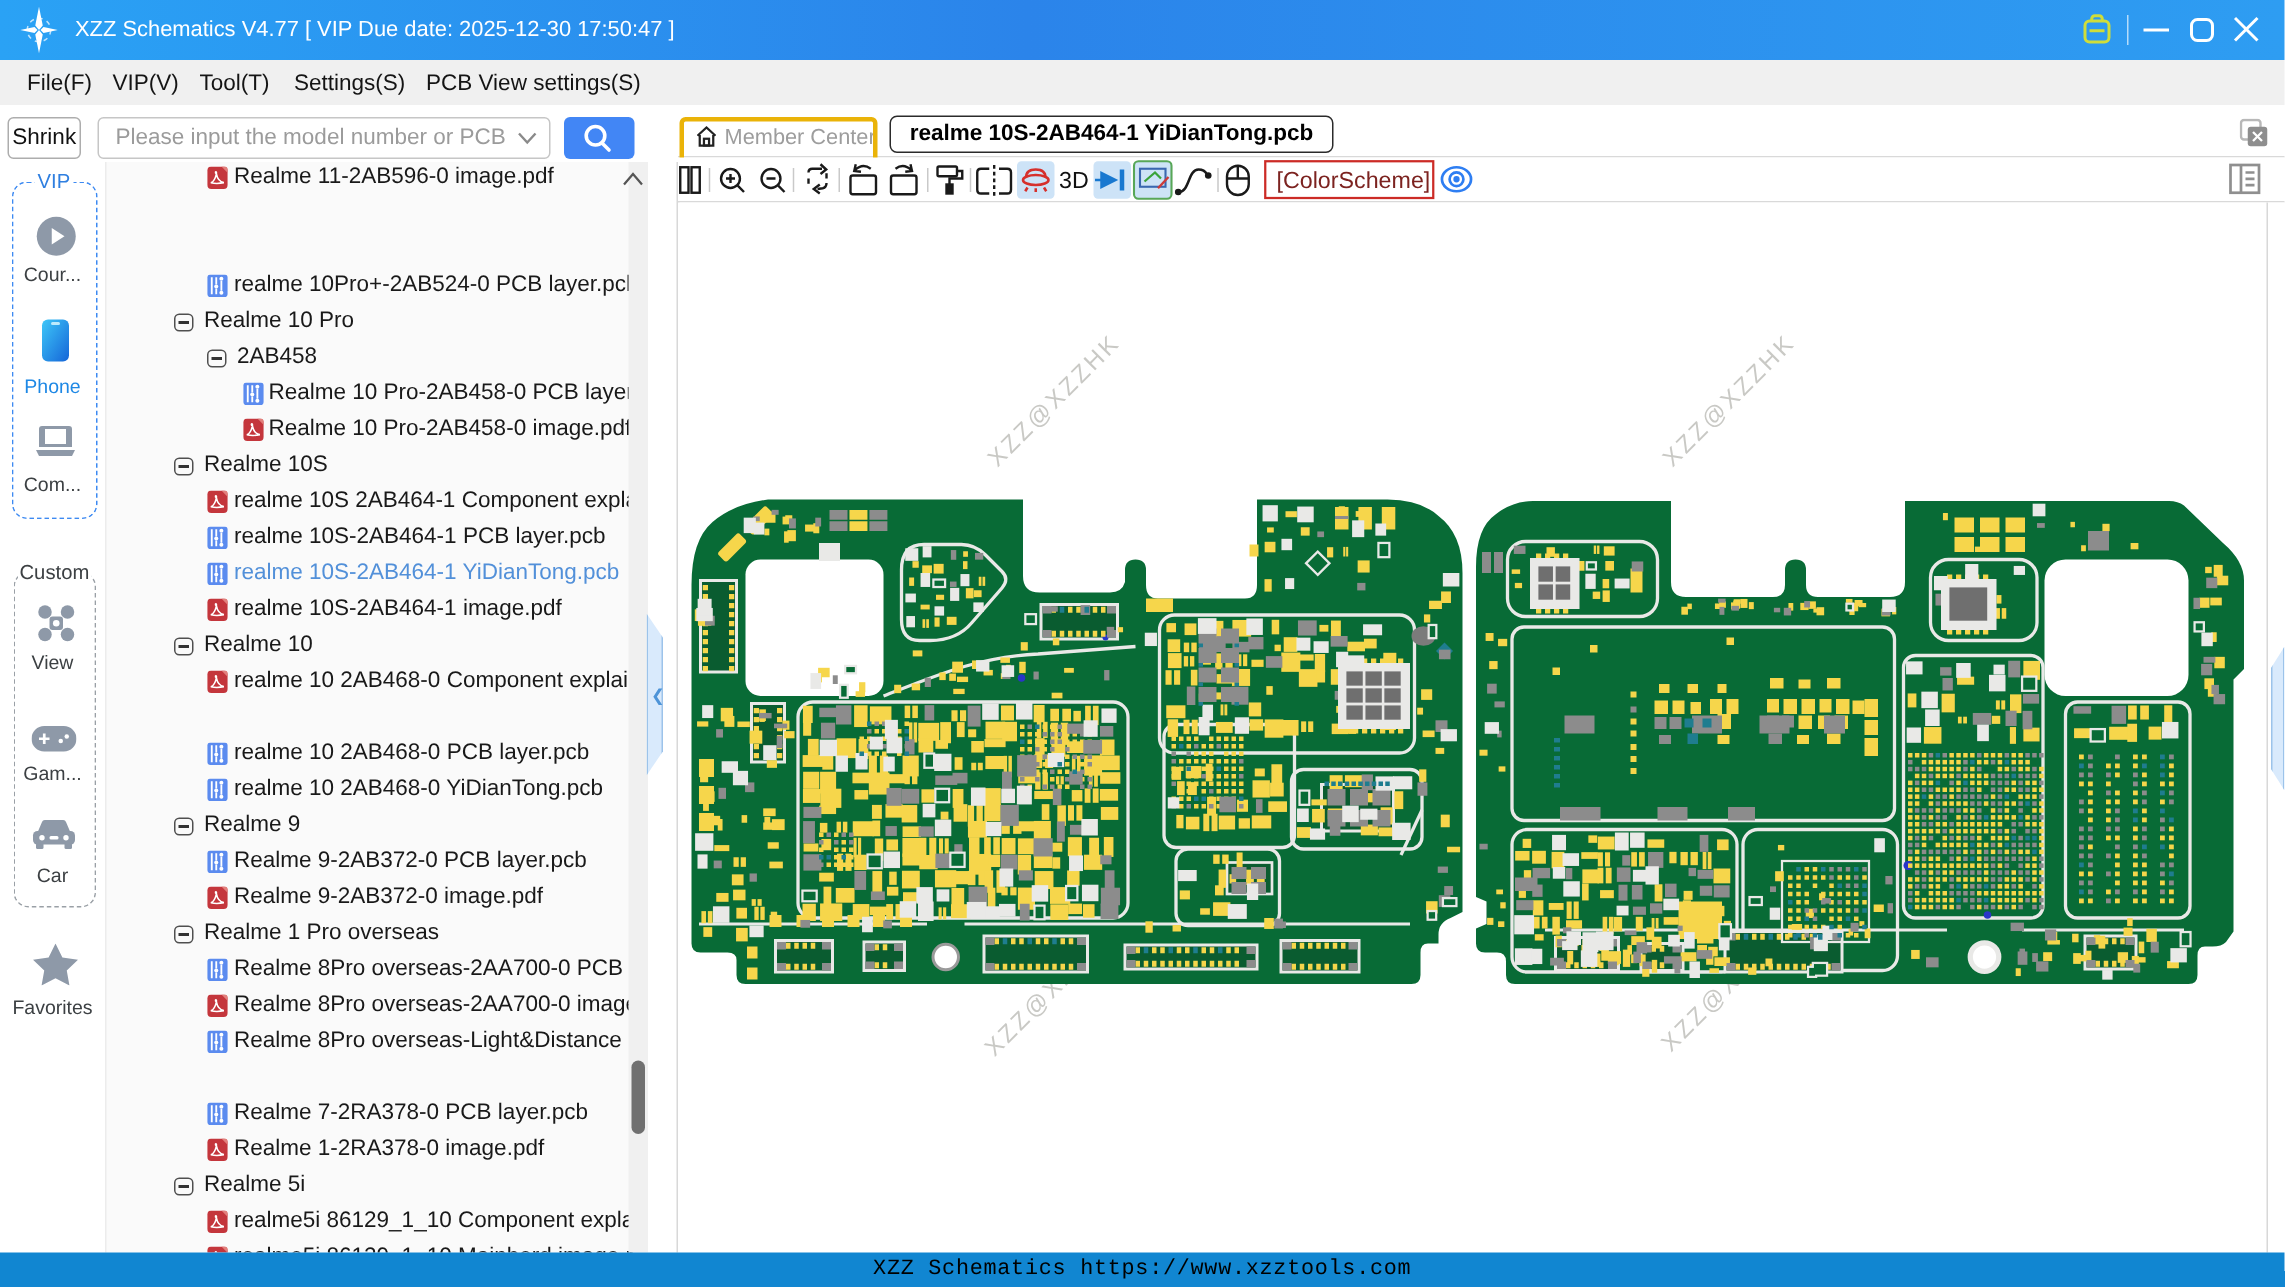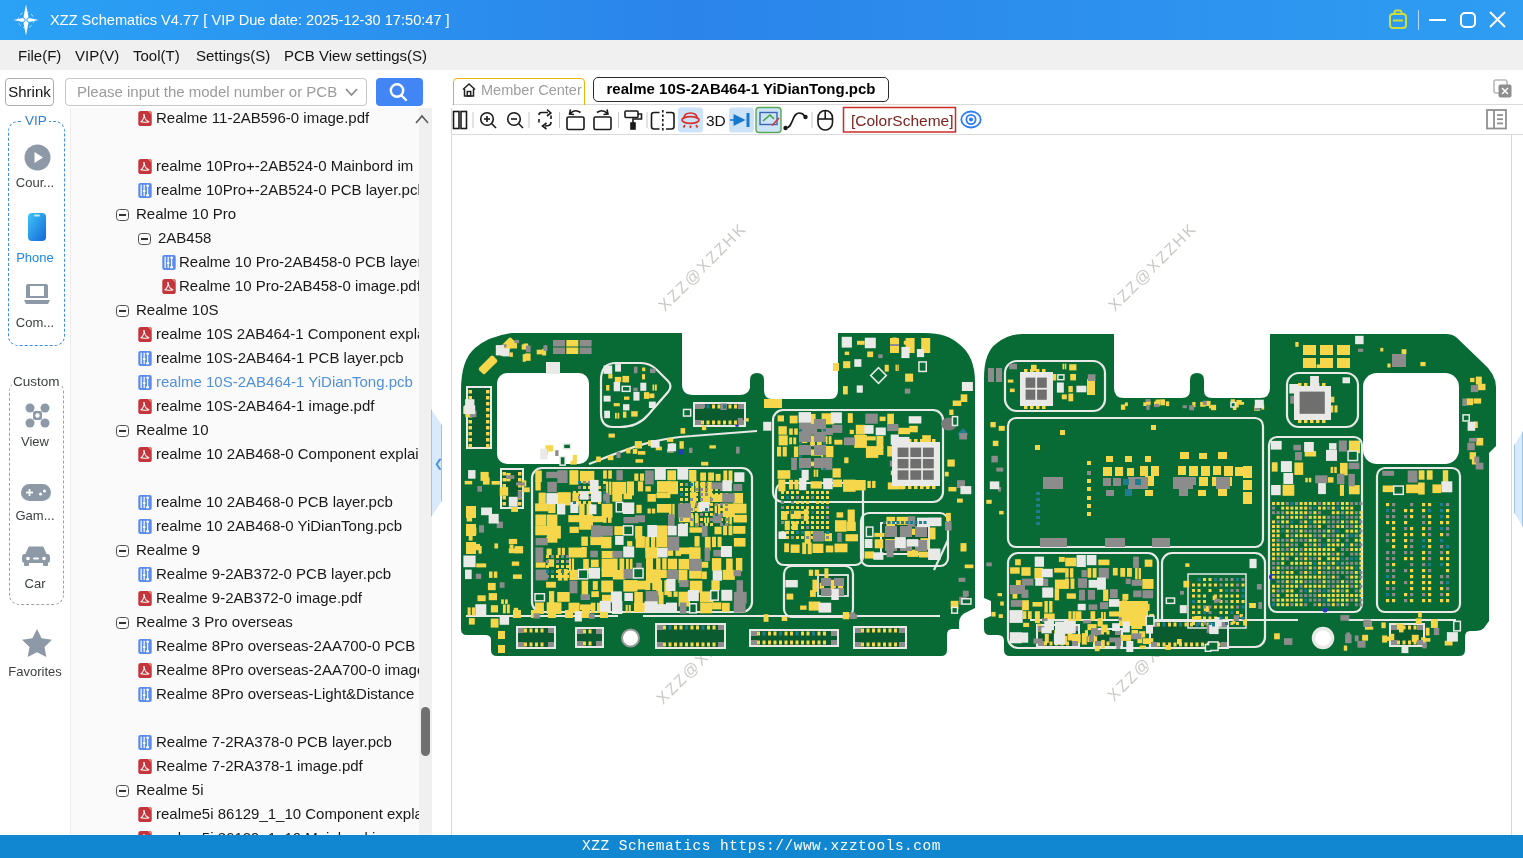--- a/index.html
+++ b/index.html
@@ -5,21 +5,21 @@
 .abs{position:absolute}
 #titlebar{position:absolute;left:0;top:0;width:1523px;height:40px;background:linear-gradient(90deg,#2aa2f5 0%,#2b84ea 45%,#2e9df2 100%)}
 #titlebar .title{position:absolute;left:50px;top:12px;color:#fff;font-size:14.6px}
 #menubar{position:absolute;left:0;top:40px;width:1523px;height:30px;background:#f0f0f0;color:#141414;font-size:15px}
 #menubar span{position:absolute;top:7px}
 #searchrow{position:absolute;left:0;top:70px;width:452px;height:38px;background:#fff}
 #shrink{position:absolute;left:5px;top:8px;width:49px;height:28px;border:1px solid #adadad;border-radius:4px;font-size:15px;color:#111;text-align:center;line-height:26px;background:#fff}
 #searchbox{position:absolute;left:65px;top:8px;width:302px;height:28px;border:1px solid #c6c6c6;border-radius:4px;background:#fff;color:#9b9b9b;font-size:15px;line-height:26px;padding-left:11px}
 #searchbtn{position:absolute;left:376px;top:8px;width:47px;height:28px;background:#4286f5;border-radius:4px}
 #tabbar{position:absolute;left:452px;top:70px;width:1071px;height:35px;background:#fff;border-bottom:1px solid #d9d9d9}
-#membtn{position:absolute;left:1px;top:8px;width:132px;height:40px;white-space:nowrap;overflow:hidden;border:1px solid #eab308;border-radius:4px;color:#9d9d9d;font-size:14.5px;line-height:22px}
+#membtn{position:absolute;left:1px;top:8px;width:132px;height:40px;white-space:nowrap;overflow:hidden;border:3px solid #eab308;border-radius:4px;color:#9d9d9d;font-size:14.5px;line-height:22px}
 #tab1{position:absolute;left:141px;top:7px;width:296px;height:25px;border:1.5px solid #2b2b2b;border-radius:5px;color:#000;font-size:15px;font-weight:bold;line-height:22px;text-align:center}
 #toolbar{position:absolute;left:452px;top:105px;width:1071px;height:30px;background:#fff;border-bottom:1px solid #d9d9d9}
 #sidebar{position:absolute;left:0;top:108px;width:70px;height:727px;background:#fff}
 .sblabel{position:absolute;width:70px;text-align:center;font-size:13px;color:#3c4043}
 #vipbox{position:absolute;left:8px;top:13px;width:57px;height:225px;border:1.5px dashed #3d8af2;border-radius:10px}
 #vipbox .tag{position:absolute;left:14px;top:-9px;background:#fff;padding:0 2px;color:#2f7fe0;font-size:13.5px}
 #custbox{position:absolute;left:9px;top:273px;width:55px;height:224px;border:1.5px dashed #9aa0a6;border-radius:10px}
 #custbox .tag{position:absolute;left:2px;top:-8px;background:#fff;padding:0 1px;color:#3c4043;font-size:13.5px}
 #tree{position:absolute;left:70px;top:108px;width:362px;height:727px;background:#fafafa;overflow:hidden;border-left:1px solid #ececec}
 .trow{position:absolute;left:0;height:24px;font-size:15px;color:#191919;white-space:nowrap}
@@ -28,21 +28,21 @@
 .exp{position:absolute;top:6px;width:12.5px;height:11.5px;border:1.4px solid #4f4f4f;border-radius:3.5px}
 .exp:after{content:"";position:absolute;left:2.2px;top:4.3px;width:6.8px;height:1.6px;background:#333}
 #treescroll{position:absolute;left:348px;top:0;width:14px;height:727px;background:#f0f0f0}
 #treethumb{position:absolute;left:350px;top:599px;width:9px;height:49px;background:#707070;border-radius:5px}
 #gutter{position:absolute;left:432px;top:108px;width:20px;height:727px;background:#fff;border-right:1px solid #d8d8d8}
 #ltab{position:absolute;left:431px;top:409px;width:11px;height:108px;background:#d9eafc;border:1px solid #9cc3ea;clip-path:polygon(0 0,100% 15%,100% 85%,0 100%);}
 #ltab .ch{position:absolute;left:2px;top:47px;color:#4d94d8;font-size:11px}
 #canvas{position:absolute;left:453px;top:135px;width:1058px;height:700px;background:#fff;overflow:hidden}
 #rstrip{position:absolute;left:1511px;top:135px;width:12px;height:700px;background:#fff;border-left:1px solid #d8d8d8}
 #rtab{position:absolute;left:1514px;top:431px;width:9px;height:96px;background:#d9eafc;border:1px solid #9cc3ea;clip-path:polygon(0 15%,100% 0,100% 100%,0 85%)}
-#bottombar{position:absolute;left:0;top:835px;width:1523px;height:23px;background:#1186d1;color:#ffffff;font-family:"Liberation Mono",monospace;font-size:14.5px;text-align:center;line-height:23px;letter-spacing:0.5px}
+#bottombar{position:absolute;left:0;top:835px;width:1523px;height:23px;background:#1186d1;color:#000000;font-family:"Liberation Mono",monospace;font-size:14.5px;text-align:center;line-height:23px;letter-spacing:0.5px}
 </style></head>
 <body>
 <div id="titlebar">
  <svg class="abs" style="left:12px;top:4px" width="28" height="32" viewBox="0 0 28 32">
   <g fill="#fff">
         <path d="M14 0.5 L16.5 13 L14 16 L11.5 13 Z"></path>
         <path d="M14 31.5 L16.5 19 L14 16 L11.5 19 Z"></path>
         <path d="M1.5 16 L11 14 L13 16 L11 18 Z"></path>
         <path d="M26.5 16 L17 14 L15 16 L17 18 Z"></path>
       </g>
@@ -264,28 +264,20 @@
  <div class="sblabel" style="top:556px">Favorites</div>
 </div>
 <div id="tree">
     <div class="trow" style="top:-1px;width:348px">
       <svg class="abs" style="left:67px;top:4px" width="14" height="15.5" viewBox="0 0 13 15">
         <rect x="0" y="0" width="13" height="14.5" rx="2.5" fill="#c4363c"></rect>
         <path d="M9 0 h2 a2 2 0 0 1 2 2 v2 z" fill="#e2807c"></path>
         <path d="M2.2 10.5 C4 10 5.3 7 5.8 4.8 C6.3 7.5 8 10 10.6 10.4 C8.4 10.9 4.5 11 2.2 10.5 Z M5.8 4.8 C6 3.6 5.5 3 5.2 3.6 C5 4.2 5.4 4.6 5.8 4.8" fill="none" stroke="#fff" stroke-width="1"></path>
       </svg>
       <span class="lbl" style="left:85px">Realme 11-2AB596-0 image.pdf</span>
-    </div>
-    <div class="trow" style="top:47px;width:348px">
-      <svg class="abs" style="left:67px;top:4px" width="14" height="15.5" viewBox="0 0 13 15">
-        <rect x="0" y="0" width="13" height="14.5" rx="2.5" fill="#c4363c"></rect>
-        <path d="M9 0 h2 a2 2 0 0 1 2 2 v2 z" fill="#e2807c"></path>
-        <path d="M2.2 10.5 C4 10 5.3 7 5.8 4.8 C6.3 7.5 8 10 10.6 10.4 C8.4 10.9 4.5 11 2.2 10.5 Z M5.8 4.8 C6 3.6 5.5 3 5.2 3.6 C5 4.2 5.4 4.6 5.8 4.8" fill="none" stroke="#fff" stroke-width="1"></path>
-      </svg>
-      <span class="lbl" style="left:85px">realme 10Pro+-2AB524-0 Mainbord im</span>
     </div>
     <div class="trow" style="top:71px;width:348px">
       <svg class="abs" style="left:67px;top:4px" width="14" height="15.5" viewBox="0 0 13 15">
         <rect x="0" y="0" width="13" height="14.5" rx="2" fill="#5b8bef"></rect>
         <g stroke="#fff" stroke-width="1.2" fill="none">
           <line x1="2.8" y1="1.8" x2="2.8" y2="12.7"></line>
           <line x1="5.7" y1="1.8" x2="5.7" y2="6.5"></line>
           <line x1="5.7" y1="9" x2="5.7" y2="12.7"></line>
           <line x1="9" y1="4.2" x2="9" y2="10.5"></line>
         </g>
@@ -454,21 +446,21 @@
     <div class="trow" style="top:479px;width:348px">
       <svg class="abs" style="left:67px;top:4px" width="14" height="15.5" viewBox="0 0 13 15">
         <rect x="0" y="0" width="13" height="14.5" rx="2.5" fill="#c4363c"></rect>
         <path d="M9 0 h2 a2 2 0 0 1 2 2 v2 z" fill="#e2807c"></path>
         <path d="M2.2 10.5 C4 10 5.3 7 5.8 4.8 C6.3 7.5 8 10 10.6 10.4 C8.4 10.9 4.5 11 2.2 10.5 Z M5.8 4.8 C6 3.6 5.5 3 5.2 3.6 C5 4.2 5.4 4.6 5.8 4.8" fill="none" stroke="#fff" stroke-width="1"></path>
       </svg>
       <span class="lbl" style="left:85px">Realme 9-2AB372-0 image.pdf</span>
     </div>
     <div class="trow" style="top:503px;width:348px">
       <span class="exp" style="left:45px"></span>
-      <span class="lbl" style="left:65px">Realme 3 Pro overseas</span>
+      <span class="lbl" style="left:65px">Realme 1 Pro overseas</span>
     </div>
     <div class="trow" style="top:527px;width:348px">
       <svg class="abs" style="left:67px;top:4px" width="14" height="15.5" viewBox="0 0 13 15">
         <rect x="0" y="0" width="13" height="14.5" rx="2" fill="#5b8bef"></rect>
         <g stroke="#fff" stroke-width="1.2" fill="none">
           <line x1="2.8" y1="1.8" x2="2.8" y2="12.7"></line>
           <line x1="5.7" y1="1.8" x2="5.7" y2="6.5"></line>
           <line x1="5.7" y1="9" x2="5.7" y2="12.7"></line>
           <line x1="9" y1="4.2" x2="9" y2="10.5"></line>
         </g>
@@ -521,21 +513,21 @@
         </g>
       </svg>
       <span class="lbl" style="left:85px">Realme 7-2RA378-0 PCB layer.pcb</span>
     </div>
     <div class="trow" style="top:647px;width:348px">
       <svg class="abs" style="left:67px;top:4px" width="14" height="15.5" viewBox="0 0 13 15">
         <rect x="0" y="0" width="13" height="14.5" rx="2.5" fill="#c4363c"></rect>
         <path d="M9 0 h2 a2 2 0 0 1 2 2 v2 z" fill="#e2807c"></path>
         <path d="M2.2 10.5 C4 10 5.3 7 5.8 4.8 C6.3 7.5 8 10 10.6 10.4 C8.4 10.9 4.5 11 2.2 10.5 Z M5.8 4.8 C6 3.6 5.5 3 5.2 3.6 C5 4.2 5.4 4.6 5.8 4.8" fill="none" stroke="#fff" stroke-width="1"></path>
       </svg>
-      <span class="lbl" style="left:85px">Realme 7-2RA378-1 image.pdf</span>
+      <span class="lbl" style="left:85px">Realme 1-2RA378-0 image.pdf</span>
     </div>
     <div class="trow" style="top:671px;width:348px">
       <span class="exp" style="left:45px"></span>
       <span class="lbl" style="left:65px">Realme 5i</span>
     </div>
     <div class="trow" style="top:695px;width:348px">
       <svg class="abs" style="left:67px;top:4px" width="14" height="15.5" viewBox="0 0 13 15">
         <rect x="0" y="0" width="13" height="14.5" rx="2.5" fill="#c4363c"></rect>
         <path d="M9 0 h2 a2 2 0 0 1 2 2 v2 z" fill="#e2807c"></path>
         <path d="M2.2 10.5 C4 10 5.3 7 5.8 4.8 C6.3 7.5 8 10 10.6 10.4 C8.4 10.9 4.5 11 2.2 10.5 Z M5.8 4.8 C6 3.6 5.5 3 5.2 3.6 C5 4.2 5.4 4.6 5.8 4.8" fill="none" stroke="#fff" stroke-width="1"></path>

